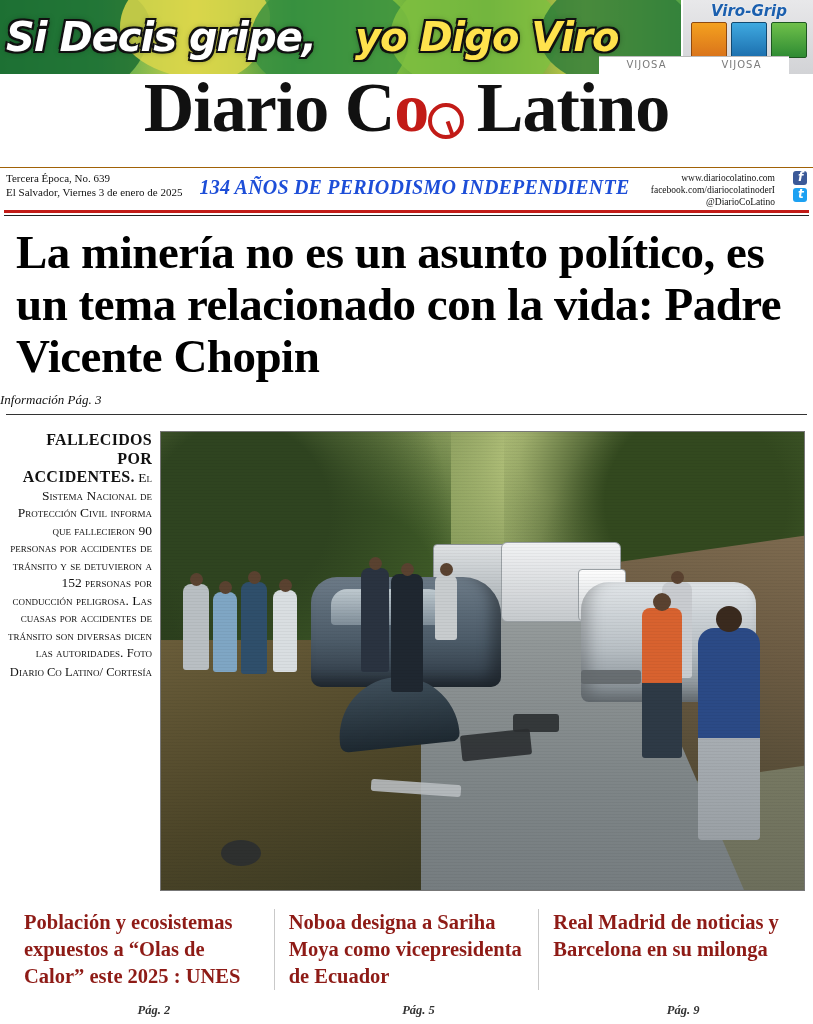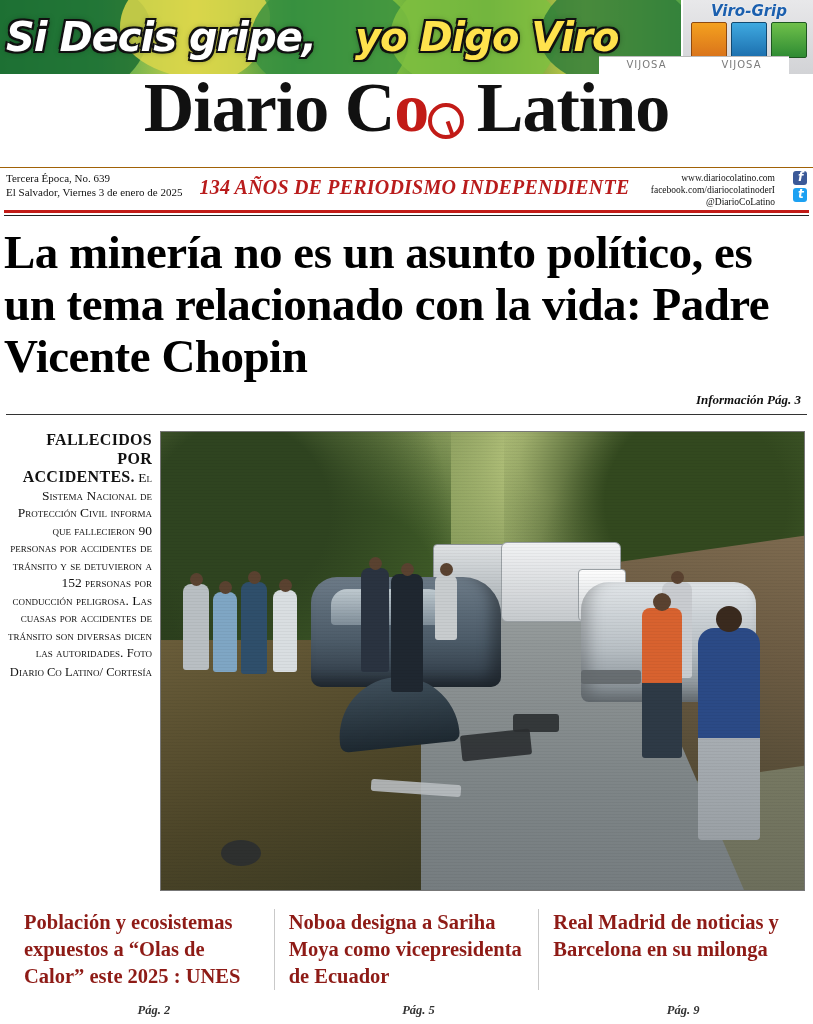--- a/index.html
+++ b/index.html
@@ -152,21 +152,21 @@
     line-height: 14px;
   }
   .info-center {
     position: absolute;
     left: 0; top: 8px; width: 813px;
     text-align: center;
     font-family: "Liberation Serif", serif;
     font-weight: bold;
     font-style: italic;
     font-size: 20px;
-    color: #b91c1c;
+    color: #1d4ed8;
     letter-spacing: .2px;
     padding-left: 16px;
   }
   .info-right {
     position: absolute;
     right: 38px; top: 4px;
     text-align: right;
     font-family: "Liberation Serif", serif;
     font-size: 9.5px;
     color: #111;
@@ -203,34 +203,34 @@
     margin: 0 4px;
   }
   .rule-thin {
     height: 1px;
     background: #222;
     margin: 2px 4px 0 4px;
   }
 
   
   .headline {
-    padding: 10px 8px 0 4px;
+    padding: 10px 8px 0 16px;
     font-family: "Liberation Serif", serif;
     font-weight: bold;
     font-size: 47px;
     line-height: 52px;
     color: #000;
     letter-spacing: -0.5px;
   }
   .headline-ref {
-    text-align: right;
+    text-align: left;
     padding: 10px 12px 6px 0;
     font-family: "Liberation Serif", serif;
     font-style: italic;
-    font-weight: bold;
+    font-weight: normal;
     font-size: 13px;
     color: #111;
   }
   .rule-under-head {
     height: 1px;
     background: #333;
     margin: 0 6px 8px 6px;
   }
 
   

